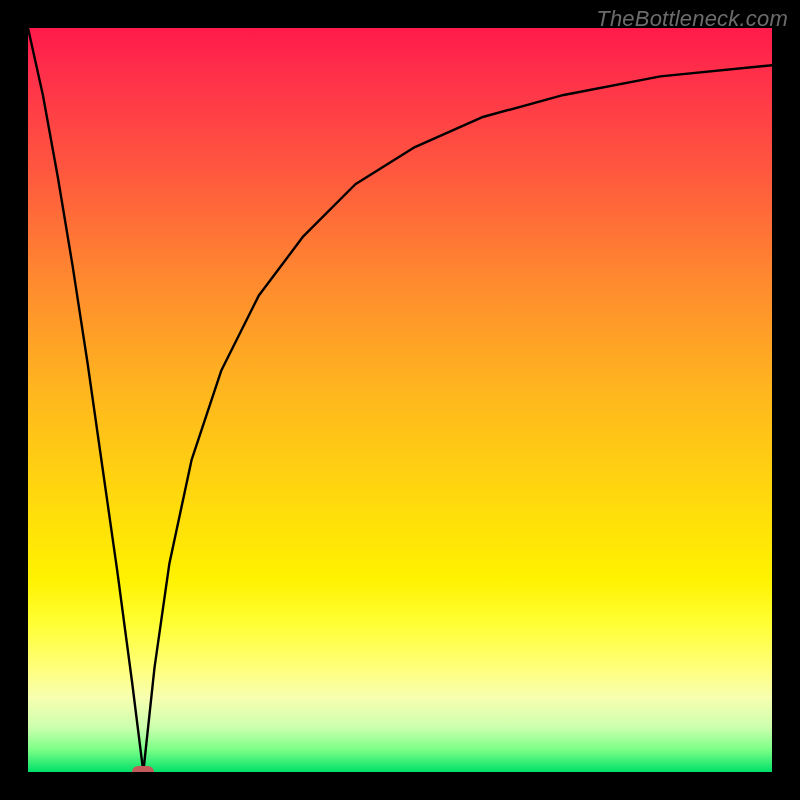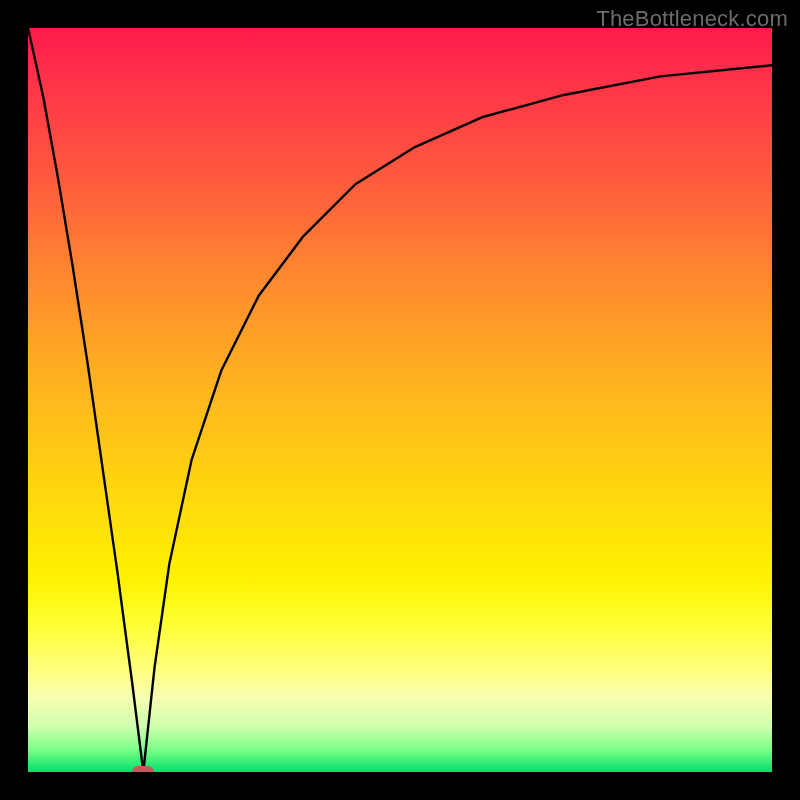--- a/index.html
+++ b/index.html
@@ -11,20 +11,21 @@
     background: #000;
     font-family: Arial, Helvetica, sans-serif;
   }
   .frame {
     position: absolute;
     left: 0;
     top: 0;
     width: 800px;
     height: 800px;
     background: #000;
+    font-style: italic;
   }
   .plot {
     position: absolute;
     left: 28px;
     top: 28px;
     width: 744px;
     height: 744px;
     overflow: hidden;
   }
   .gradient {

